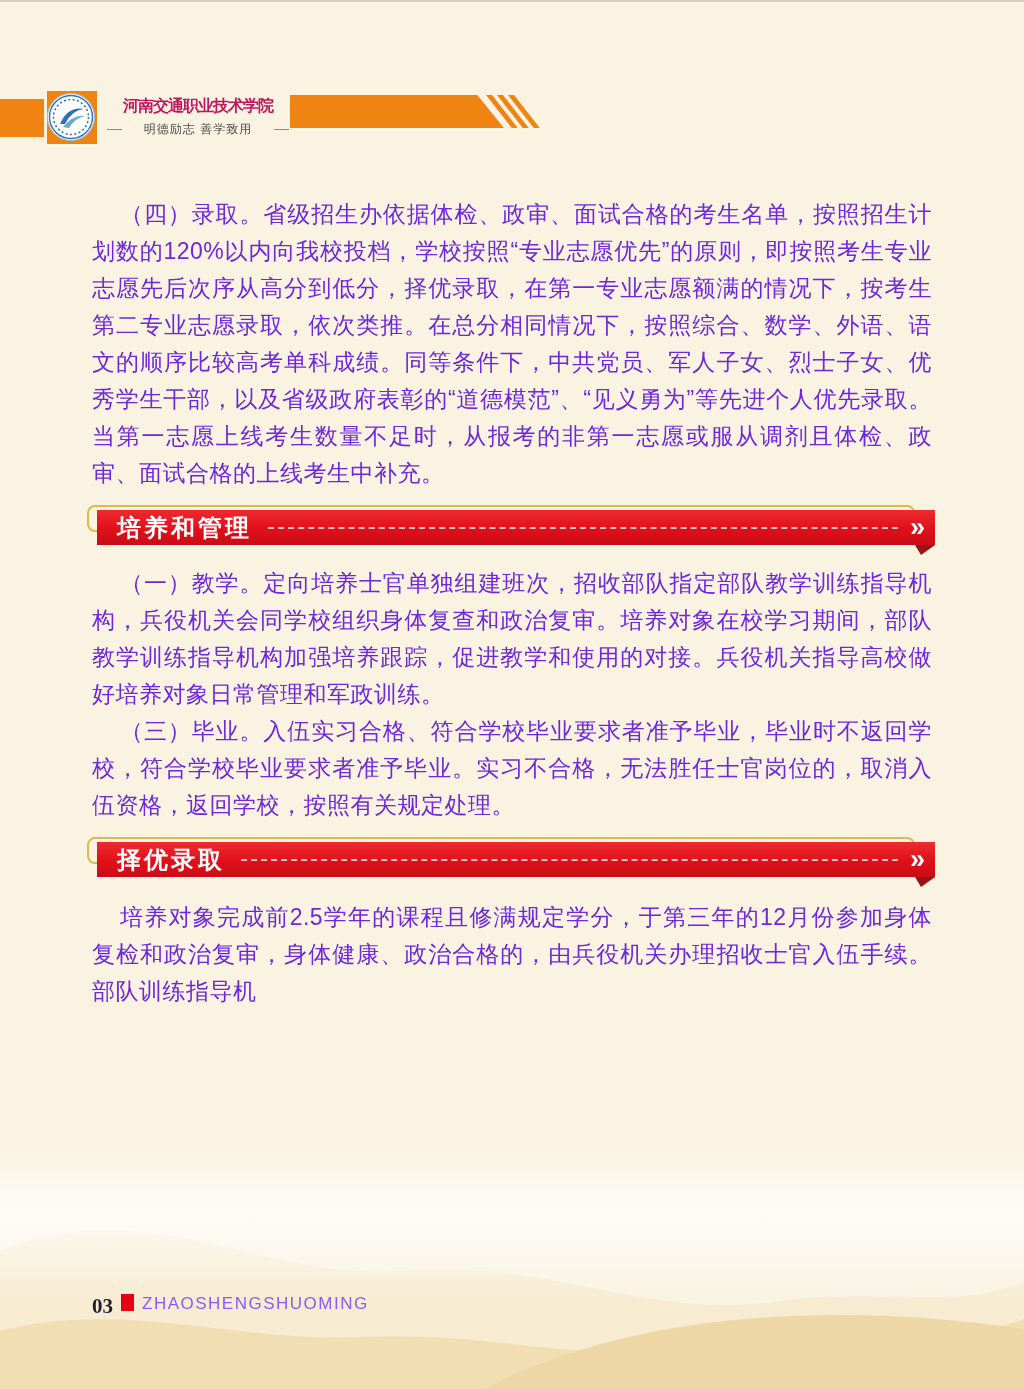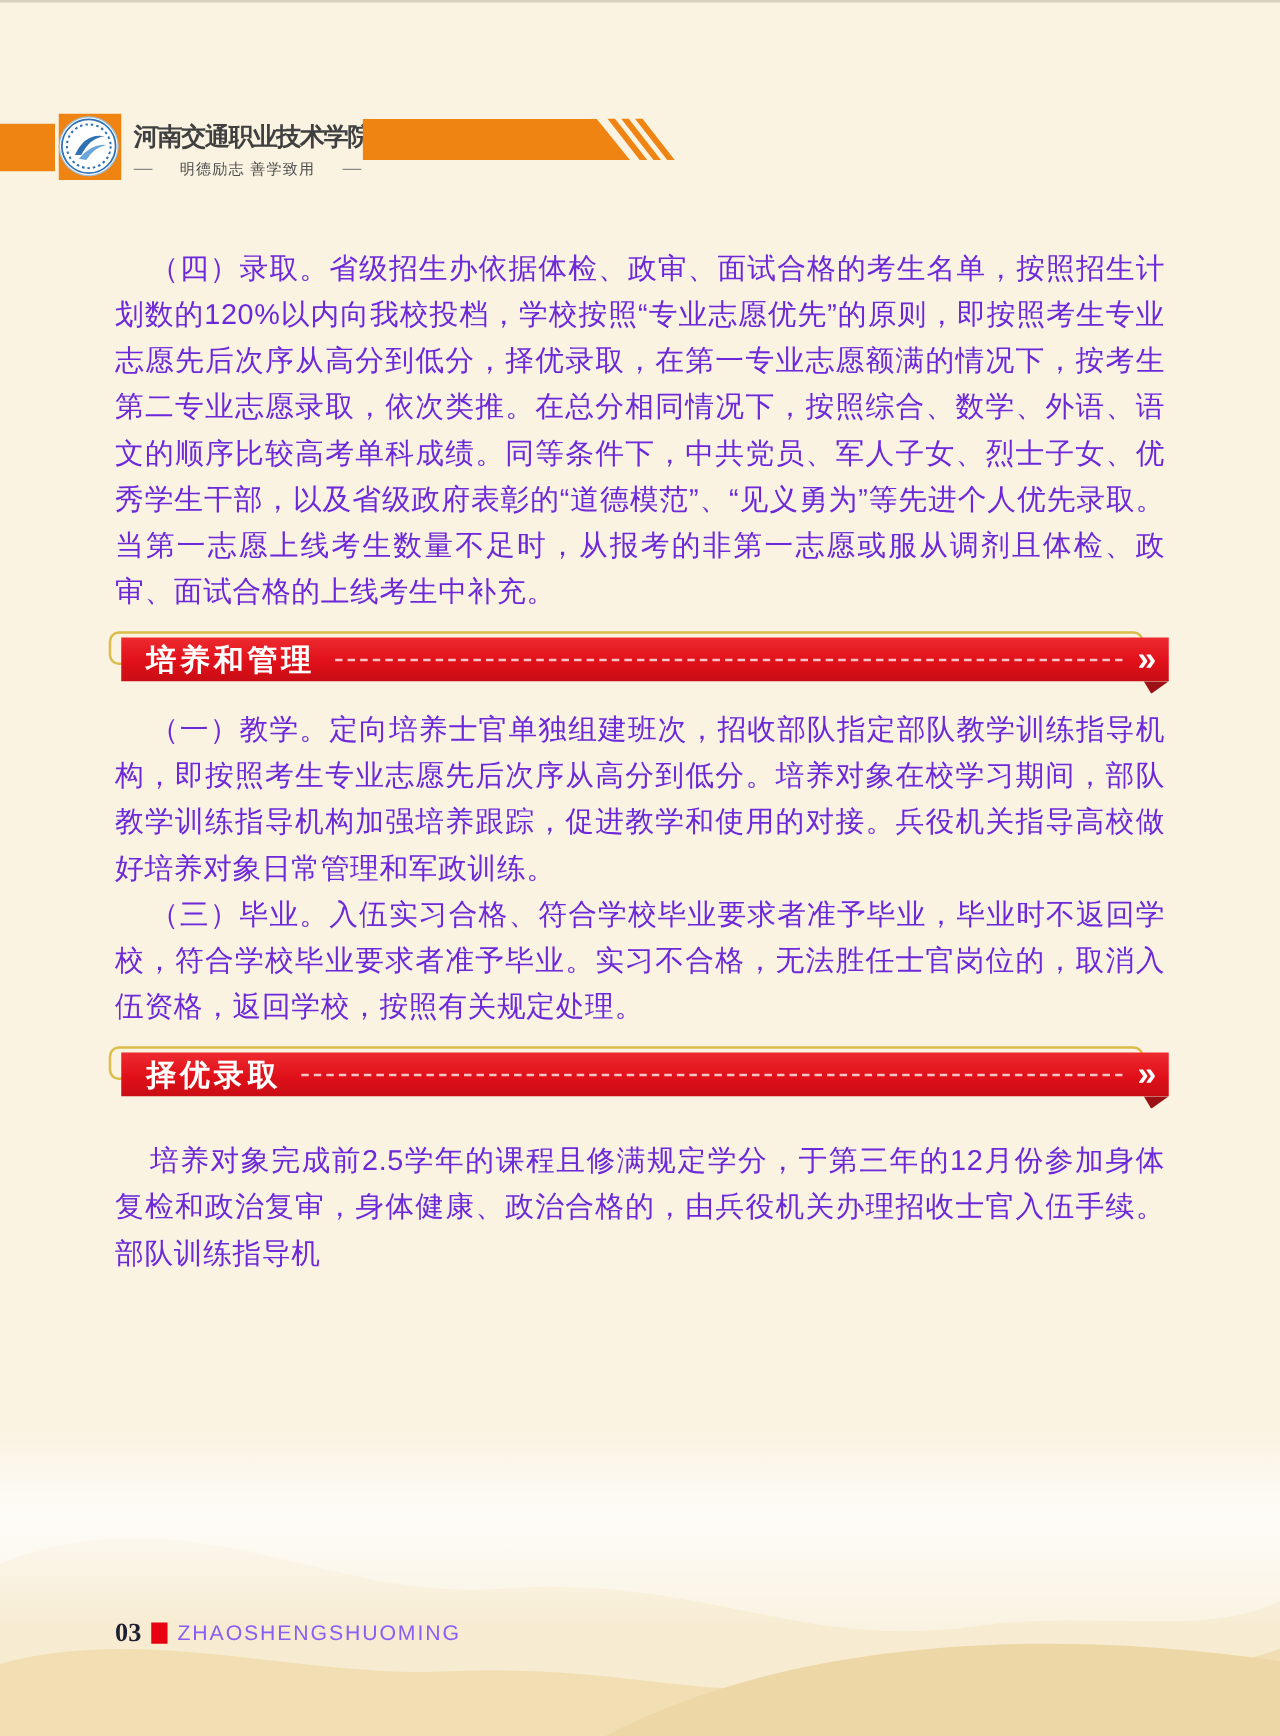--- a/index.html
+++ b/index.html
@@ -20,22 +20,22 @@
   
   .hdr { position:absolute; left:0; top:89px; width:1024px; height:53px; z-index:2; }
   .hdr-bar-left { position:absolute; left:0; top:8px; width:44px; height:38px; background:#ef8412; }
   .hdr-logo-block { position:absolute; left:47px; top:0; width:50px; height:53px; background:#ef8412; }
   .logo-circle {
     position:absolute; left:1px; top:3px; width:46px; height:46px; border-radius:50%;
     background:#ffffff; box-shadow:0 0 0 1px #9fc0dd;
   }
   .hdr-name { position:absolute; left:107px; top:5px; width:182px; text-align:center; }
   .school-name {
-    font-family:"Liberation Serif", serif; font-weight:bold; font-size:20px;
-    letter-spacing:-1px; color:#404040; white-space:nowrap;
+    font-family:"Liberation Serif", serif; font-weight:bold; font-size:16px;
+    letter-spacing:-1px; color:#be185d; white-space:nowrap;
   }
   .motto {
     margin-top:4px; font-size:12px; color:#4c4c4c; letter-spacing:1px;
     display:flex; align-items:center; justify-content:center; gap:22px; white-space:nowrap;
   }
   .m-line { display:inline-block; width:32px; height:1px; background:#8a8a8a; }
   .hdr-band {
     position:absolute; left:290px; top:4px; width:214px; height:33px; background:#ef8412;
     clip-path:polygon(0 0, 87.5% 0, 100% 100%, 0 100%);
   }
@@ -47,21 +47,21 @@
 
   
   .content { position:absolute; left:92px; top:194px; width:840px; z-index:1; }
   .body-p {
     margin:0; font-size:23px; line-height:37px; color:#6d28d9;
     text-align:justify; letter-spacing:0.5px;
   }
   .indent { text-indent:28px; }
   .sec-body > .body-p { margin-top:0; }
   .sec-body { margin-top:33px; }
-  .last-p { margin-top:46px; }
+  .last-p { margin-top:35px; }
 
   
   .banner {
     position:relative; box-sizing:border-box; margin-left:-5px; margin-top:13px;
     width:828px; height:27px; border:2px solid #d9bc4a; border-radius:8px;
   }
   .banner-red {
     position:absolute; left:8px; top:3px; width:838px; height:35px;
     background:linear-gradient(180deg,#ee2a30 0%, #e01019 55%, #c90d15 100%);
     display:flex; align-items:center; z-index:2;
@@ -73,21 +73,21 @@
   .banner-dashes { flex:1; height:0; border-top:2px dashed rgba(255,255,255,0.75); margin:0 12px 0 16px; }
   .banner-arrow { color:#ffffff; font-size:27px; font-weight:bold; margin-right:10px; line-height:1; }
   .banner-fold {
     position:absolute; right:0; top:35px; width:20px; height:10px; background:#9c1116;
     clip-path:polygon(0 0, 100% 0, 30% 100%);
   }
 
   
   .page-footer {
     position:absolute; left:92px; top:1292px; z-index:2;
-    display:flex; align-items:center; gap:8px;
+    display:flex; align-items:flex-start; gap:8px;
   }
   .pageno { font-family:"Liberation Serif", serif; font-size:21px; font-weight:bold; color:#1f1f33; }
   .red-sq { display:inline-block; width:13px; height:17px; background:#e60012; }
   .foot-label { font-size:17px; color:#8b5cf6; letter-spacing:1.5px; }
 </style>
 </head>
 <body>
 
 <div class="page">
 
@@ -131,21 +131,21 @@
     <div class="banner">
       <div class="banner-red">
         <span class="banner-title">培养和管理</span>
         <span class="banner-dashes"></span>
         <span class="banner-arrow">»</span>
         <span class="banner-fold"></span>
       </div>
     </div>
 
     <div class="sec-body">
-      <p class="body-p indent">（一）教学。定向培养士官单独组建班次，招收部队指定部队教学训练指导机构，即按照考生专业志愿先后次序从高分到低分。培养对象在校学习期间，部队教学训练指导机构加强培养跟踪，促进教学和使用的对接。兵役机关指导高校做好培养对象日常管理和军政训练。</p>
+      <p class="body-p indent">（一）教学。定向培养士官单独组建班次，招收部队指定部队教学训练指导机构，兵役机关会同学校组织身体复查和政治复审。培养对象在校学习期间，部队教学训练指导机构加强培养跟踪，促进教学和使用的对接。兵役机关指导高校做好培养对象日常管理和军政训练。</p>
       <p class="body-p indent">（三）毕业。入伍实习合格、符合学校毕业要求者准予毕业，毕业时不返回学校，符合学校毕业要求者准予毕业。实习不合格，无法胜任士官岗位的，取消入伍资格，返回学校，按照有关规定处理。</p>
     </div>
 
     <div class="banner">
       <div class="banner-red">
         <span class="banner-title">择优录取</span>
         <span class="banner-dashes"></span>
         <span class="banner-arrow">»</span>
         <span class="banner-fold"></span>
       </div>

